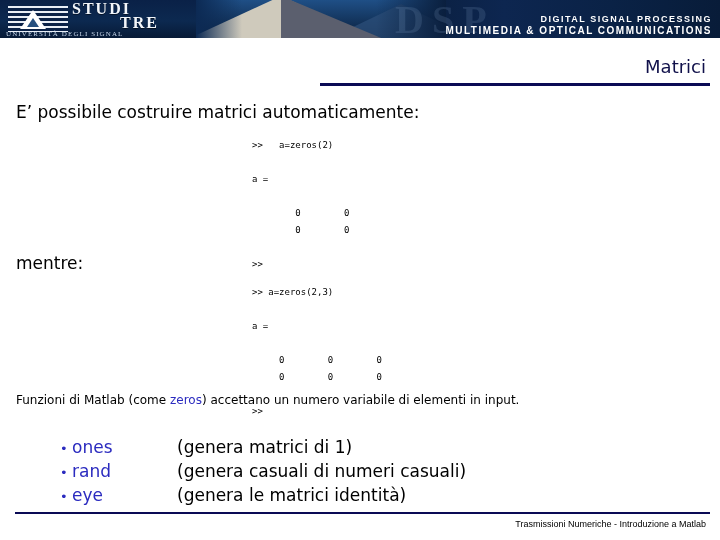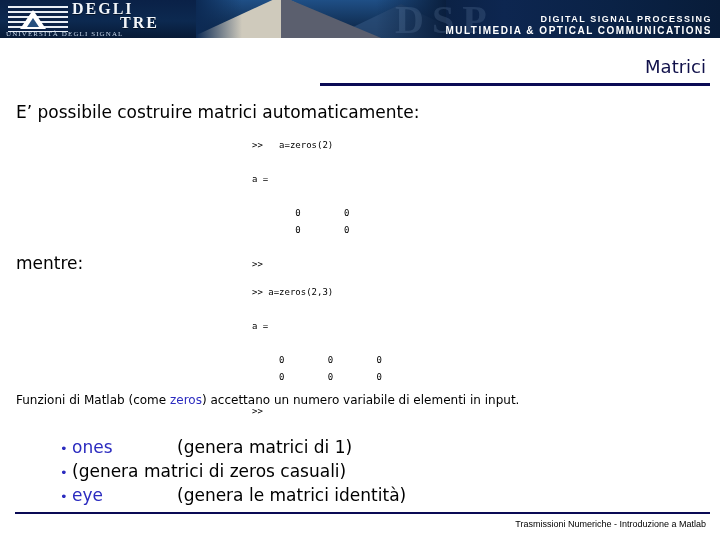--- a/index.html
+++ b/index.html
@@ -274,21 +274,21 @@
     <div class="photo-fade-l"></div>
     <div class="photo-fade-r"></div>
   </div>
 
   <div class="ghost-letters">DSP</div>
 
   <div class="logo-plate">
     <div class="logo-stripes"></div>
     <div class="logo-tri"></div>
     <div class="logo-tri-inner"></div>
-    <div class="logo-roma">DEGLI</div>
+    <div class="logo-roma">STUDI</div>
     <div class="logo-tre">TRE</div>
     <div class="logo-sub">UNIVERSITÀ DEGLI SIGNAL</div>
   </div>
 
   <div class="dsp-line1">DIGITAL SIGNAL PROCESSING</div>
   <div class="dsp-line2">MULTIMEDIA &amp; OPTICAL  COMMUNICATIONS</div>
 </div>
 
 <div class="slide-title">Matrici</div>
 <div class="title-rule"></div>
@@ -320,21 +320,22 @@
 </div>
 
 <div class="bullets">
   <div class="bullet-row">
     <span class="bullet-dot">•</span>
     <span class="bullet-name">ones</span>
     <span class="bullet-desc">(genera matrici di 1)</span>
   </div>
   <div class="bullet-row">
     <span class="bullet-dot">•</span>
-    <span class="bullet-desc">(genera matrici di zeros casuali)</span>
+    <span class="bullet-name">rand</span>
+    <span class="bullet-desc">(genera casuali di numeri casuali)</span>
   </div>
   <div class="bullet-row">
     <span class="bullet-dot">•</span>
     <span class="bullet-name">eye</span>
     <span class="bullet-desc">(genera le matrici identità)</span>
   </div>
 </div>
 
 <div class="footer-rule"></div>
 <div class="footer-text">Trasmissioni Numeriche - Introduzione a Matlab</div>

